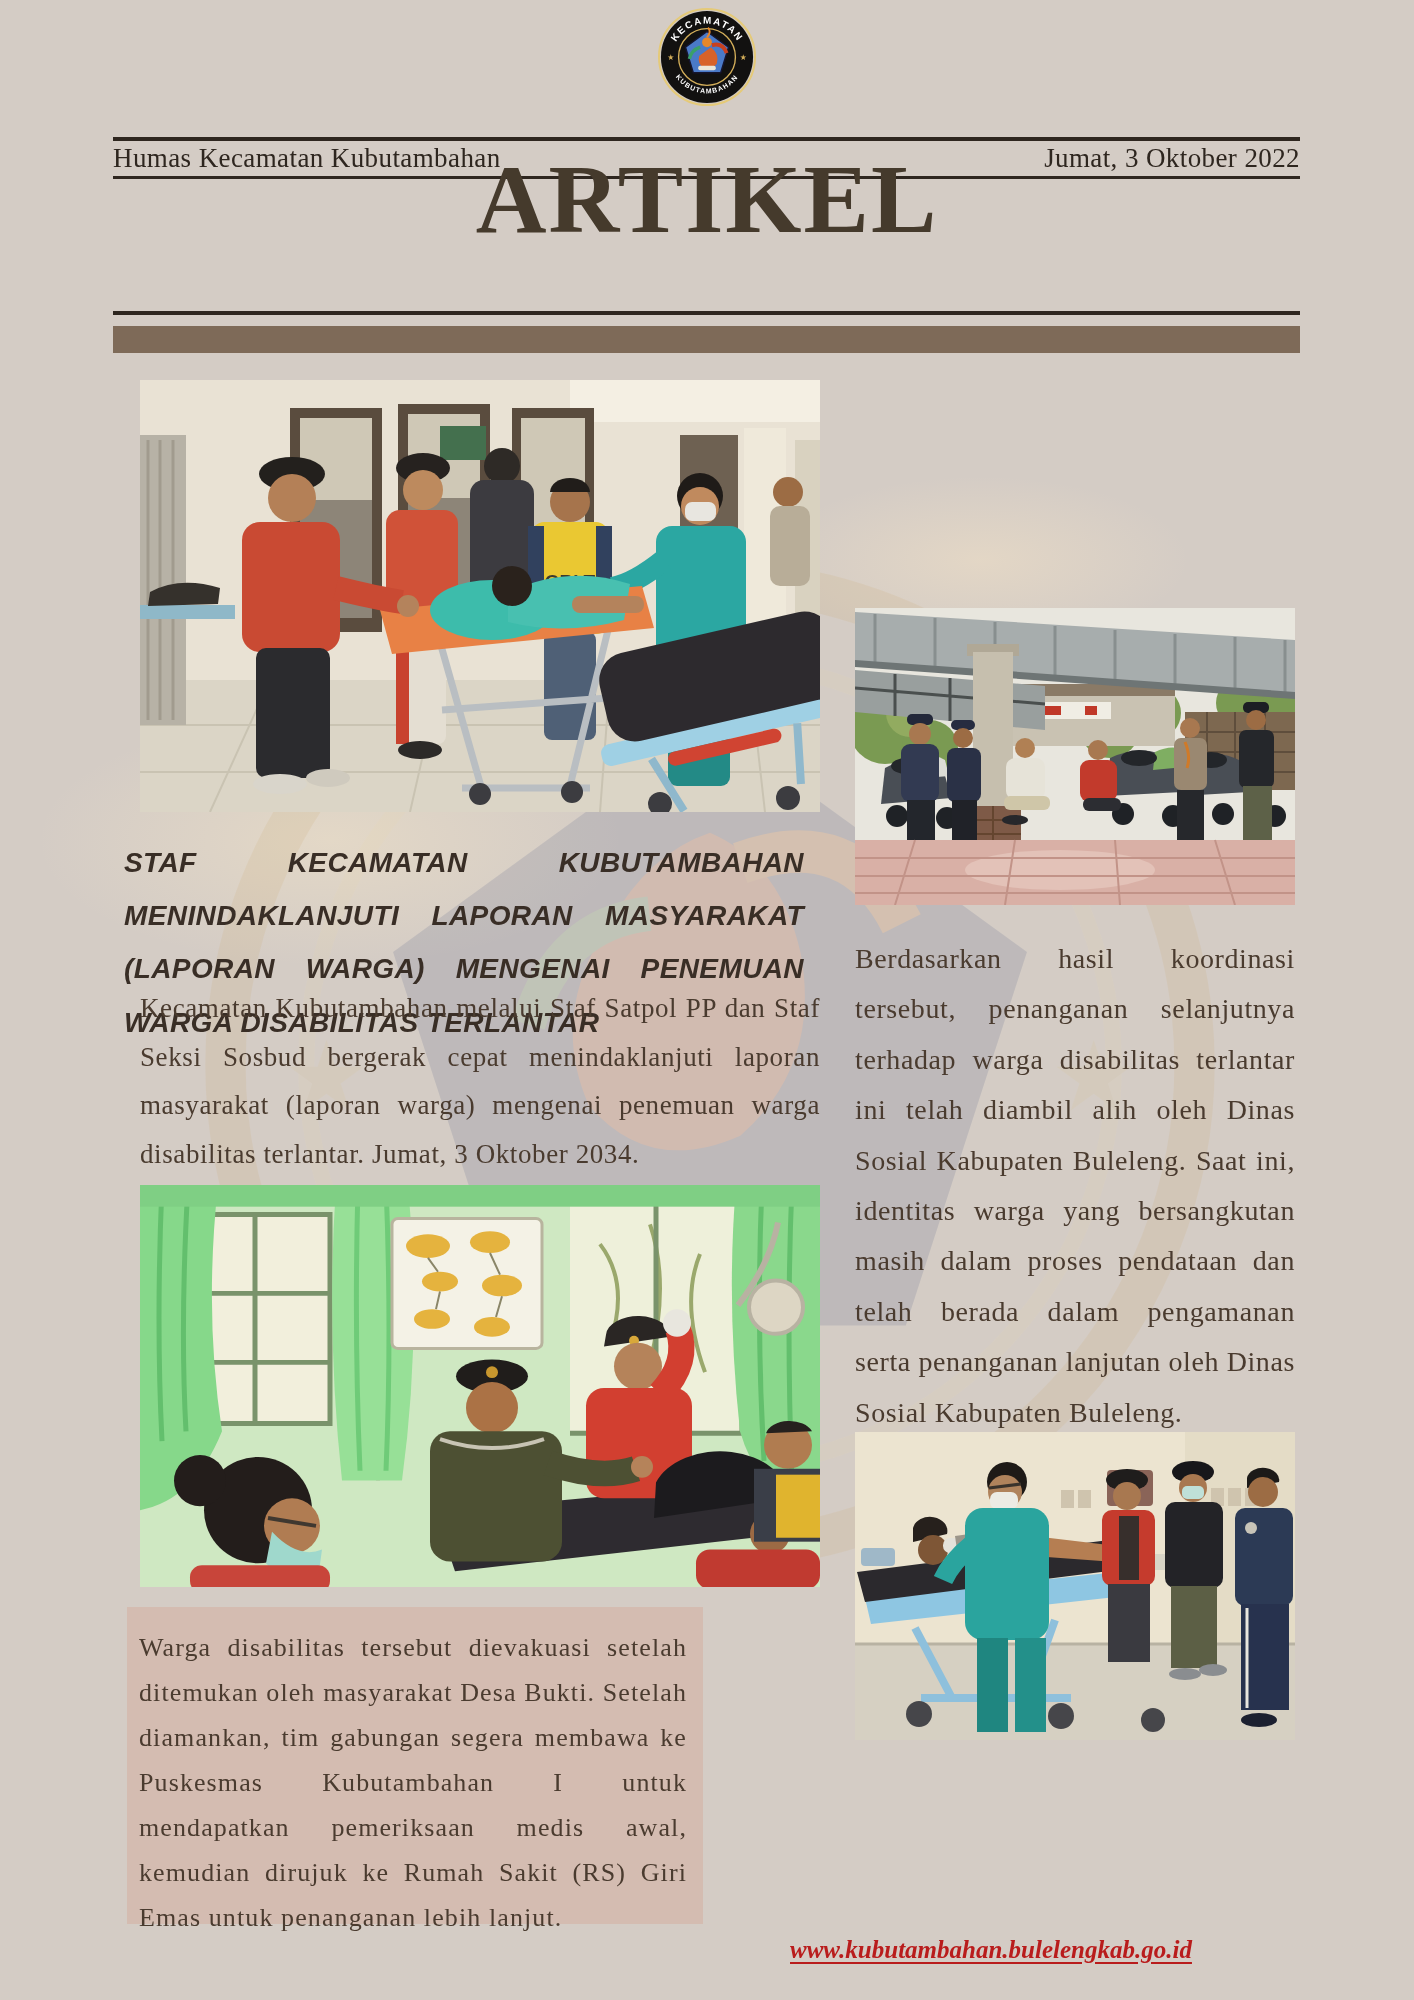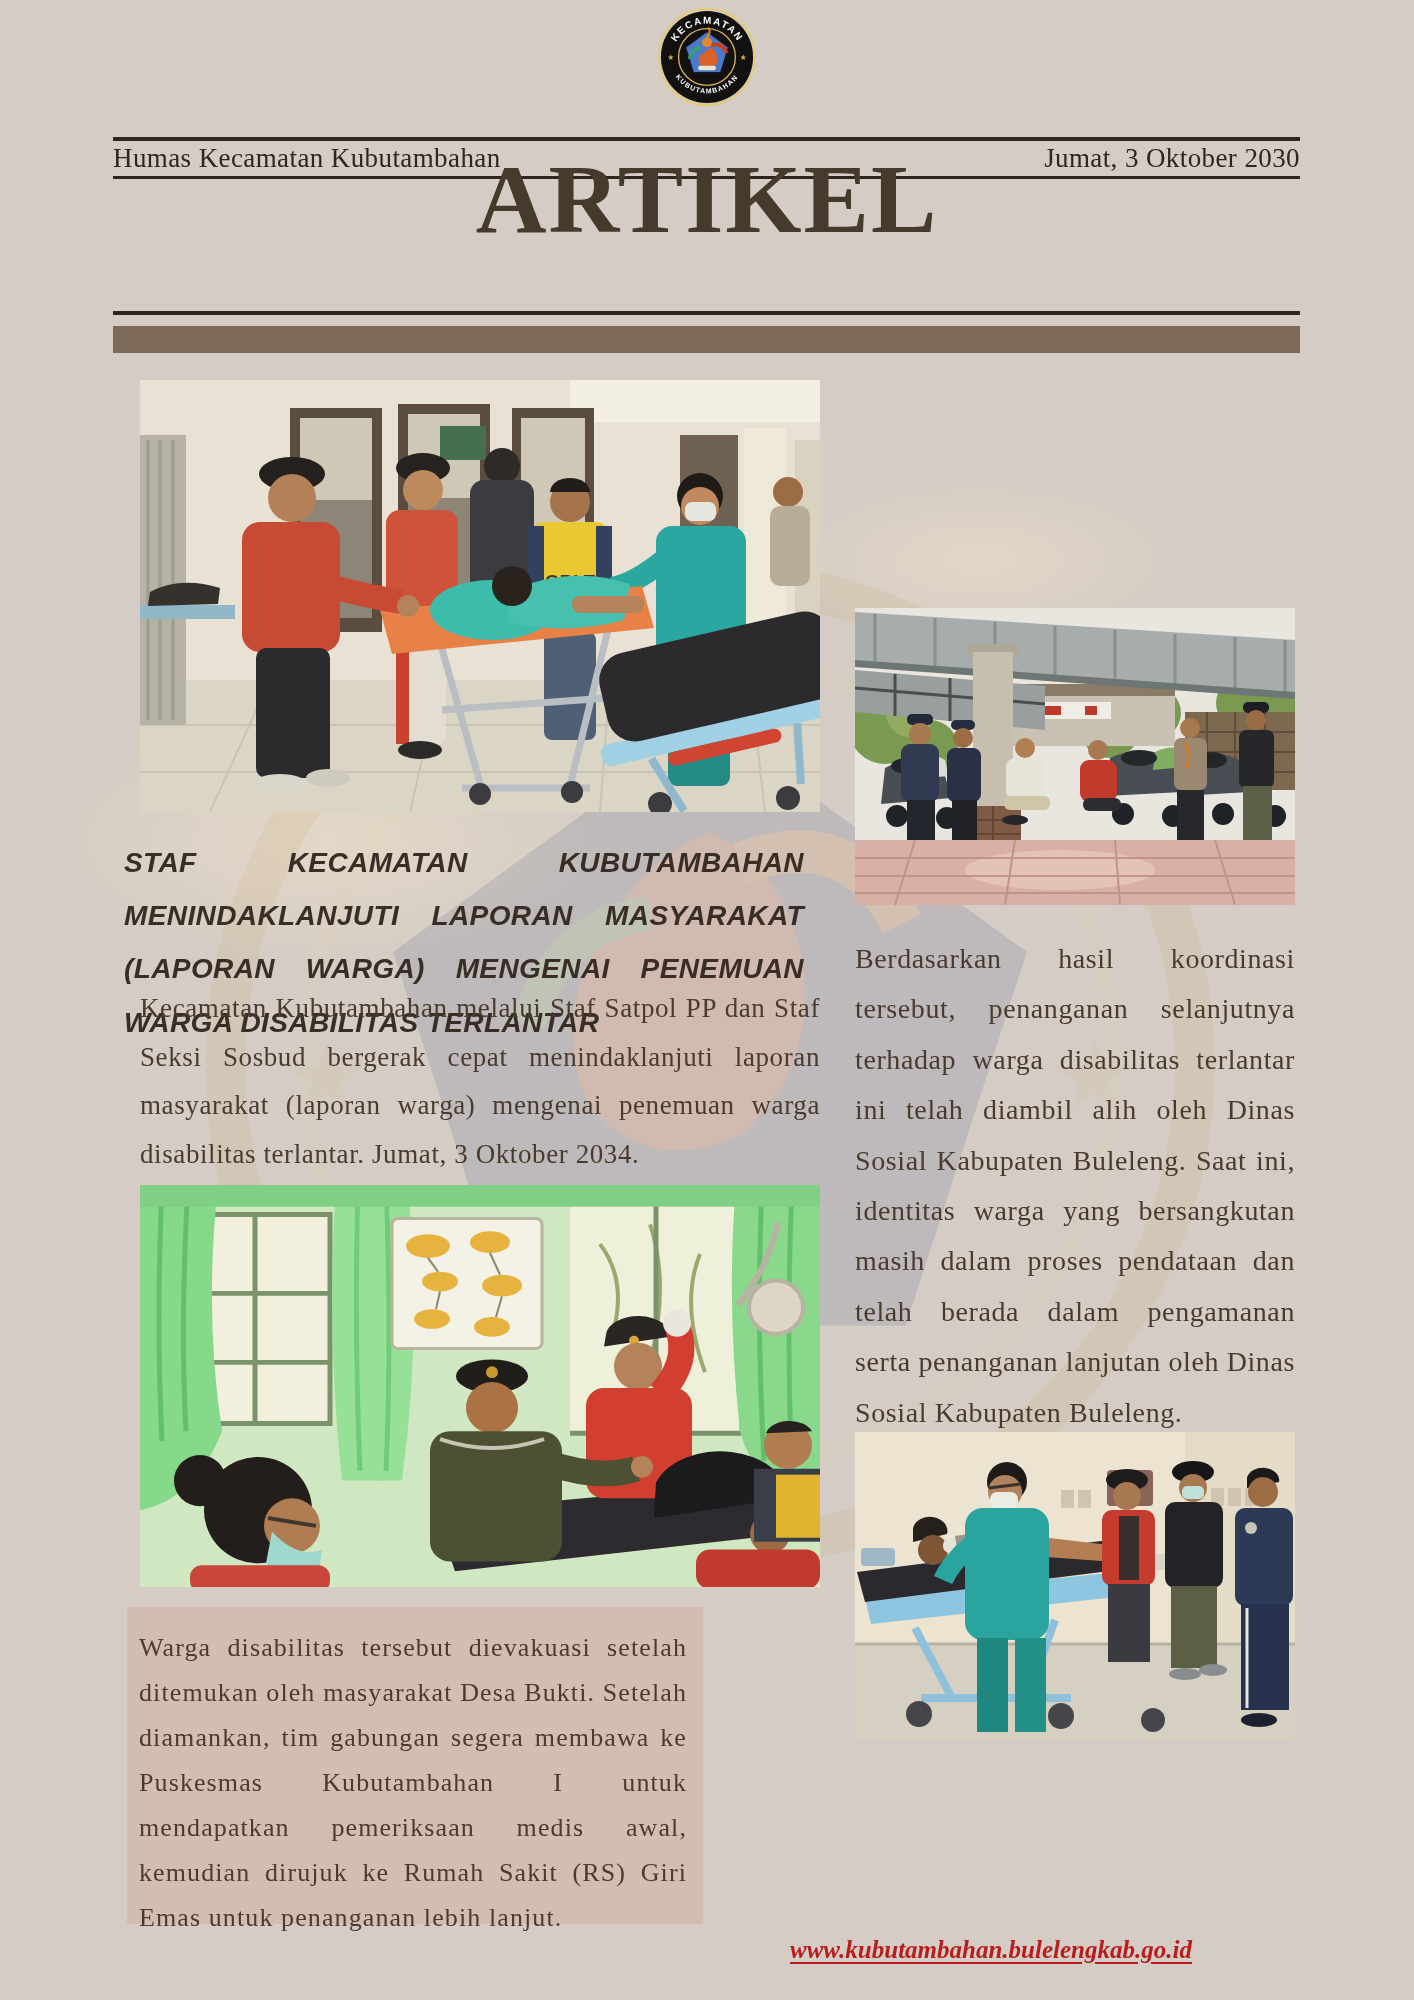--- a/index.html
+++ b/index.html
@@ -100,21 +100,21 @@
         <path d="M55,38 q11,-3 15,8" stroke="#c8401f" stroke-width="4" fill="none"></path>
         <path d="M54,40 q9,7 6,17 q-6,7 -13,5 q-7,-5 -5,-13 z" fill="#d8622a"></path>
         <rect x="41" y="59" width="18" height="4.5" rx="2" fill="#ece6d8"></rect>
       </g>
     </svg>
   </div>
 
   <div class="rule rule-1"></div>
   <div class="masthead">
     <span>Humas Kecamatan Kubutambahan</span>
-    <span>Jumat, 3 Oktober 2030</span>
+    <span>Jumat, 3 Oktober 2022</span>
   </div>
   <div class="rule rule-2"></div>
 
   <h1 class="title">ARTIKEL</h1>
   <div class="rule rule-3"></div>
   <div class="accent-bar"></div>
 
   <div class="photo photo-1">
     <svg viewBox="0 0 680 432" preserveAspectRatio="none">
       <rect width="680" height="300" fill="#e9e2d4"></rect>

